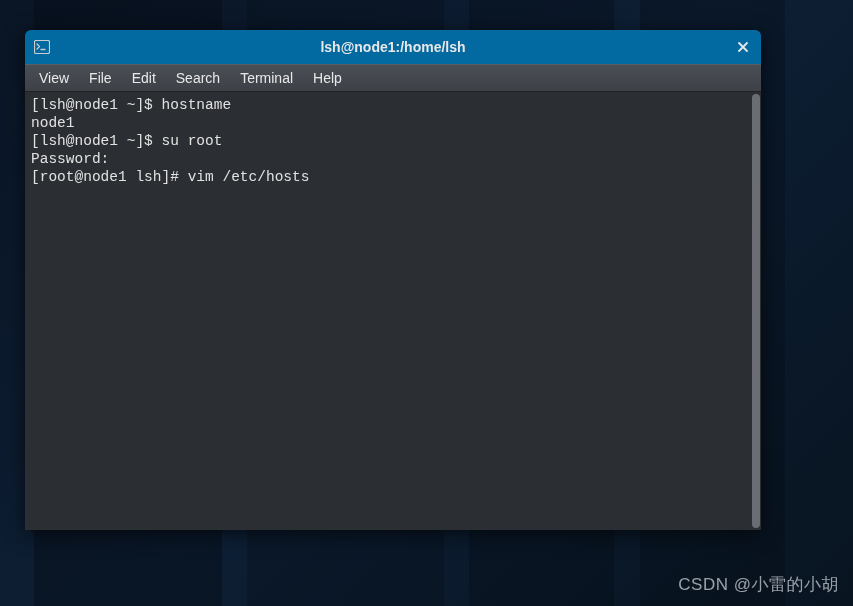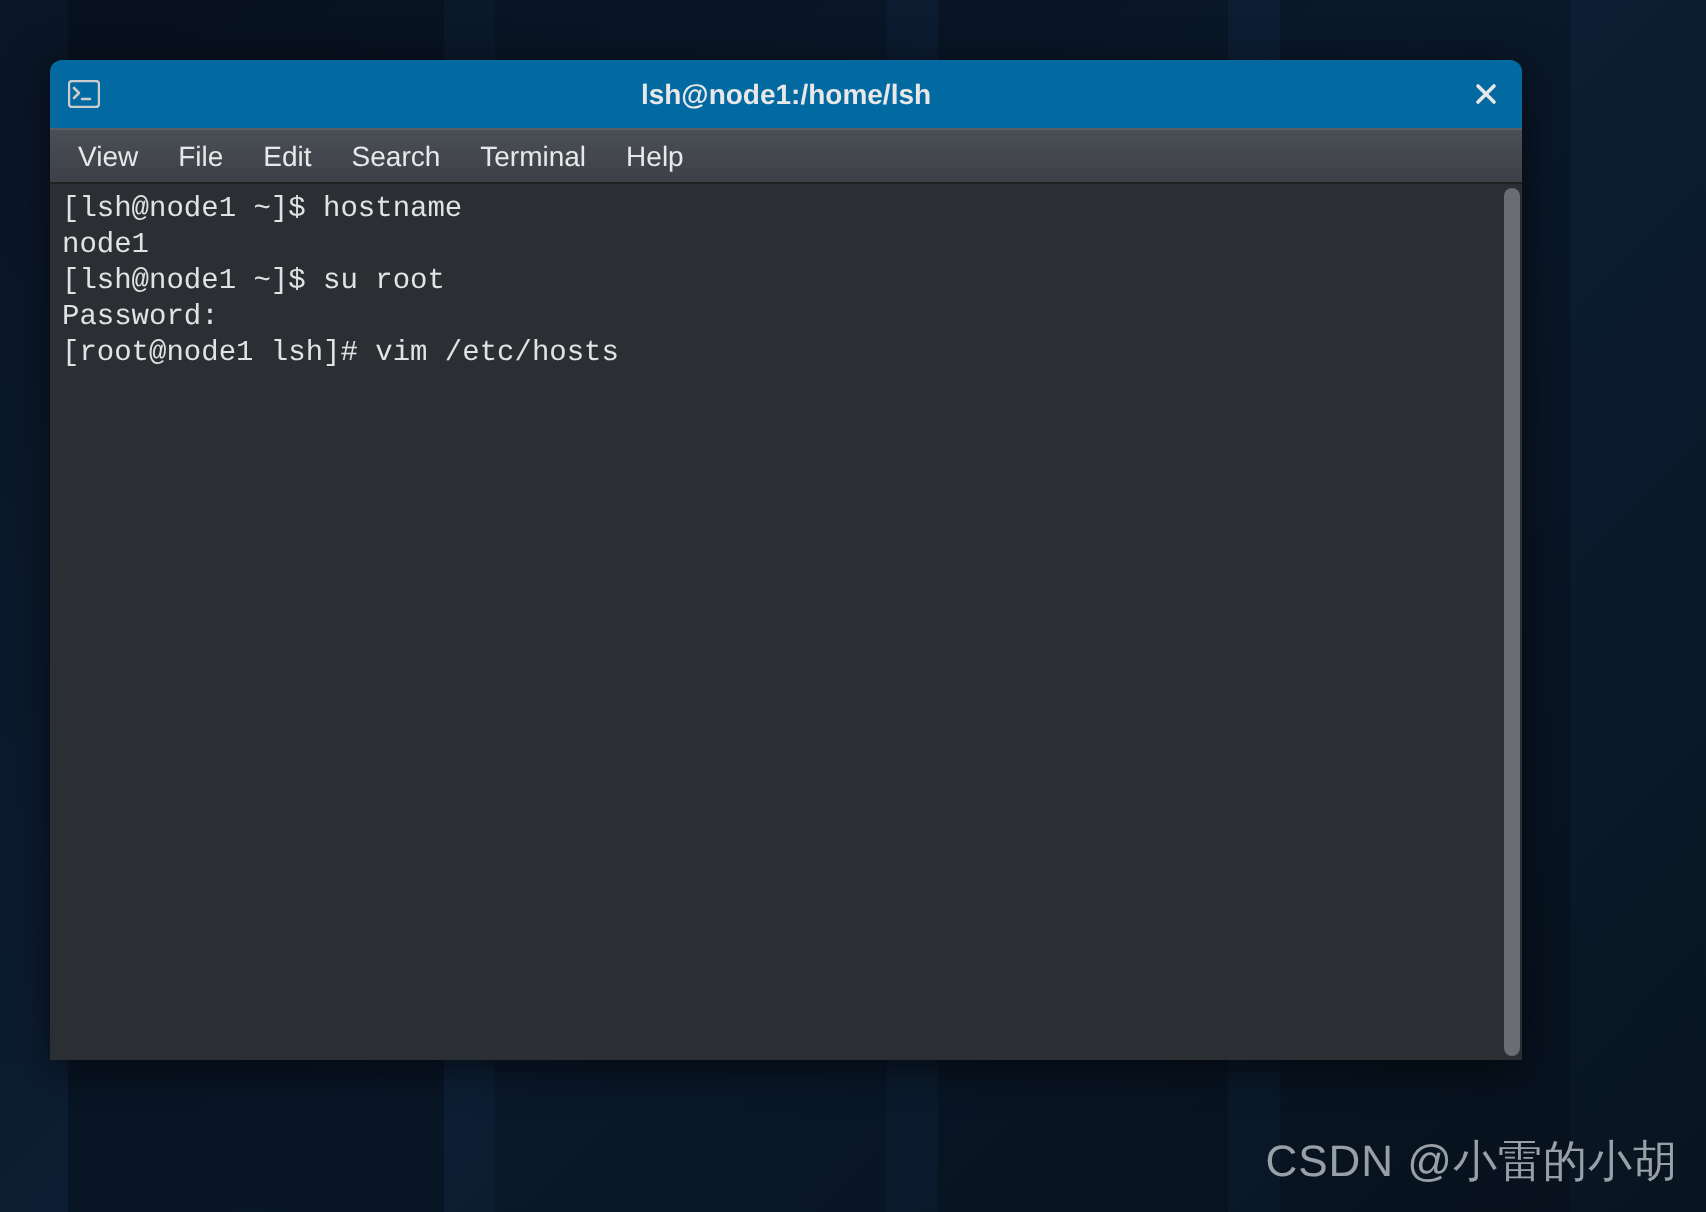--- a/index.html
+++ b/index.html
@@ -119,21 +119,21 @@
       top: 2px;
       bottom: 2px;
       background: #6a6e74;
       border-radius: 4px;
     }
     .watermark {
       position: absolute;
       right: 14px;
       bottom: 10px;
       color: rgba(230,235,240,0.65);
-      font-size: 22px;
+      font-size: 17px;
       font-family: sans-serif;
       letter-spacing: 0.5px;
       pointer-events: none;
     }
   </style>
 </head>
 <body>
 
 <div class="desktop-bg"></div>
 

